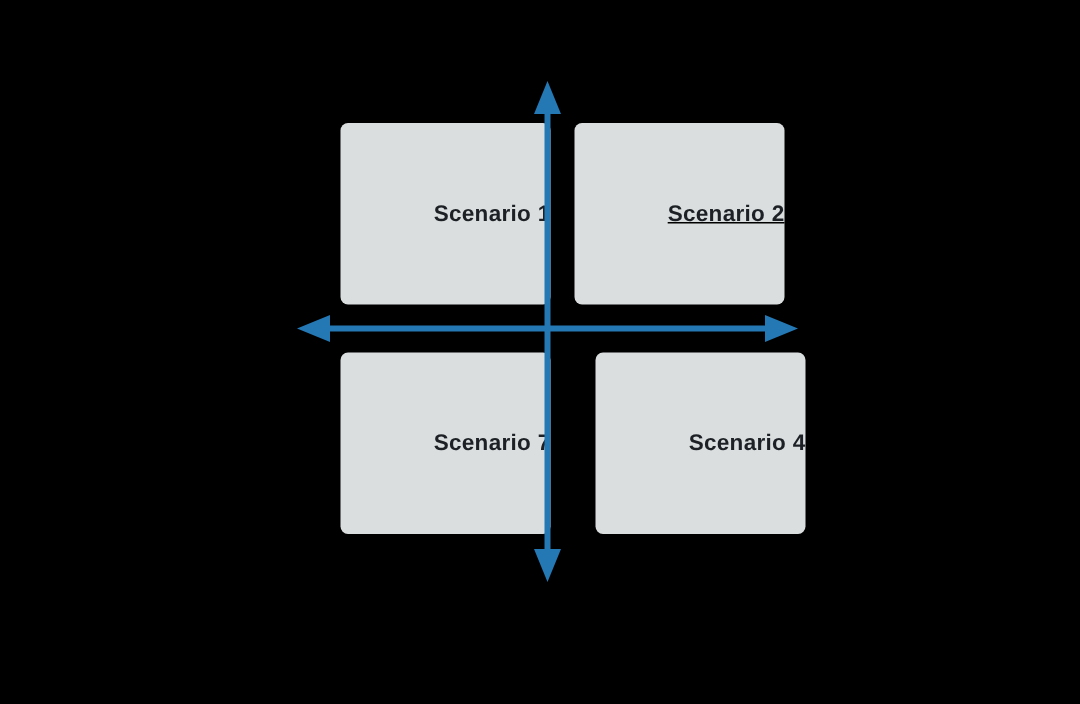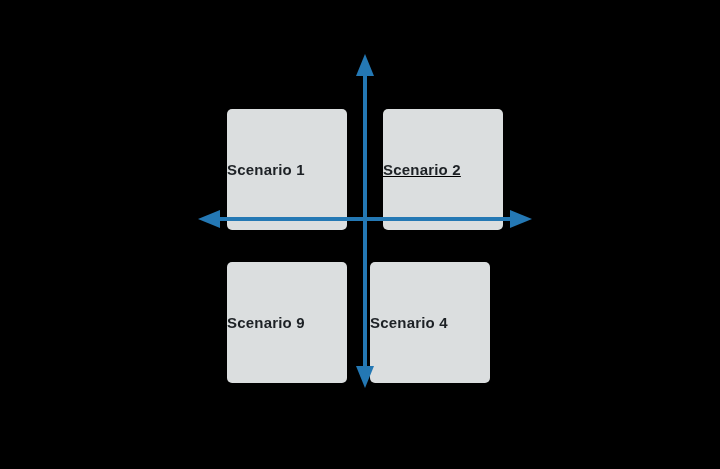--- a/index.html
+++ b/index.html
@@ -10,41 +10,40 @@
   .stage {
     position: relative;
     width: 720px;
     height: 469px;
     background: var(--background, #000000);
     overflow: hidden;
     font-family: "Liberation Sans", sans-serif;
   }
   .quadrant-box {
     position: absolute;
-    width: 120px;
+    width: 140px;
     height: 121px;
     background: var(--box-fill, #dbdedf);
     border-radius: 5px;
     display: flex;
     align-items: center;
-    justify-content: flex-start;
+    justify-content: flex-end;
     box-sizing: border-box;
-    margin-top: 27px;
   }
   .quadrant-box .label {
     font-size: 15px;
     font-weight: bold;
     color: var(--box-text, #1d2125);
     letter-spacing: 0.2px;
     white-space: nowrap;
   }
   .q1 { left: 227px; top: 82px; }
   .q2 { left: 383px; top: 82px; text-decoration: underline; }
   .q3 { left: 227px; top: 235px; }
-  .q4 { left: 370px; top: 235px; }
+  .q4 { left: 397px; top: 235px; }
   svg.axes {
     position: absolute;
     left: 0; top: 0;
     width: 720px;
     height: 469px;
     pointer-events: none;
   }
   svg.axes line {
     stroke: var(--arrow, #2478b4);
     stroke-width: 4;
@@ -60,21 +59,21 @@
 
   <div class="quadrant-box q1">
     <span class="label">Scenario 1</span>
   </div>
 
   <div class="quadrant-box q2">
     <span class="label">Scenario 2</span>
   </div>
 
   <div class="quadrant-box q3">
-    <span class="label">Scenario 9</span>
+    <span class="label">Scenario 7</span>
   </div>
 
   <div class="quadrant-box q4">
     <span class="label">Scenario 4</span>
   </div>
 
   <svg class="axes" viewBox="0 0 720 469" aria-hidden="true">
 
     <line x1="365" y1="70" x2="365" y2="372"></line>
     <polygon points="365,54 356,76 374,76"></polygon>

